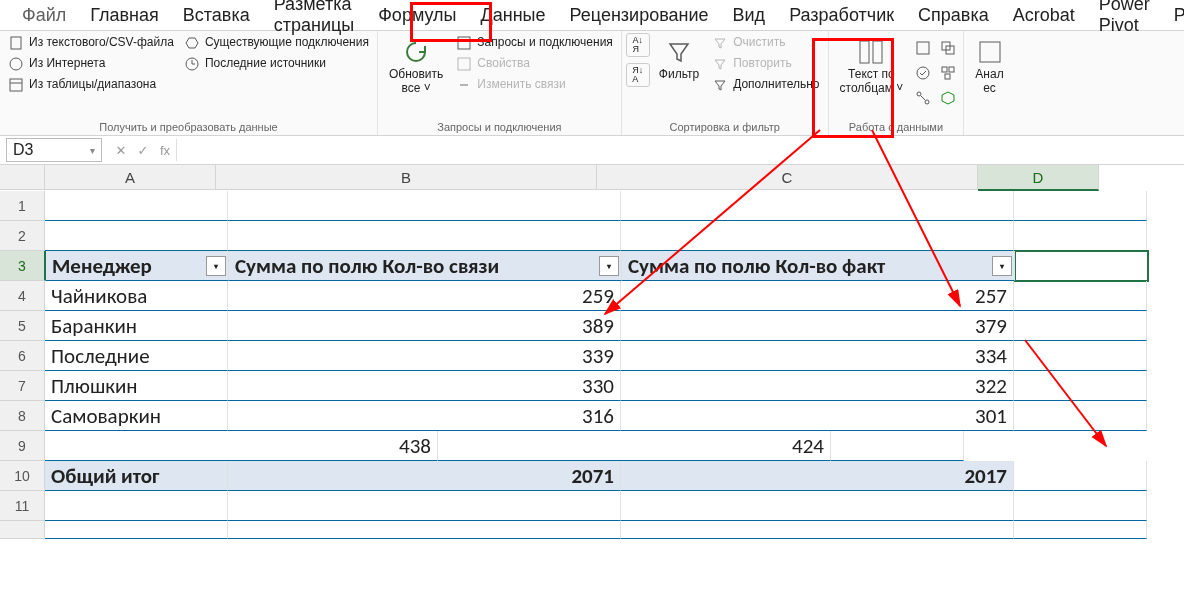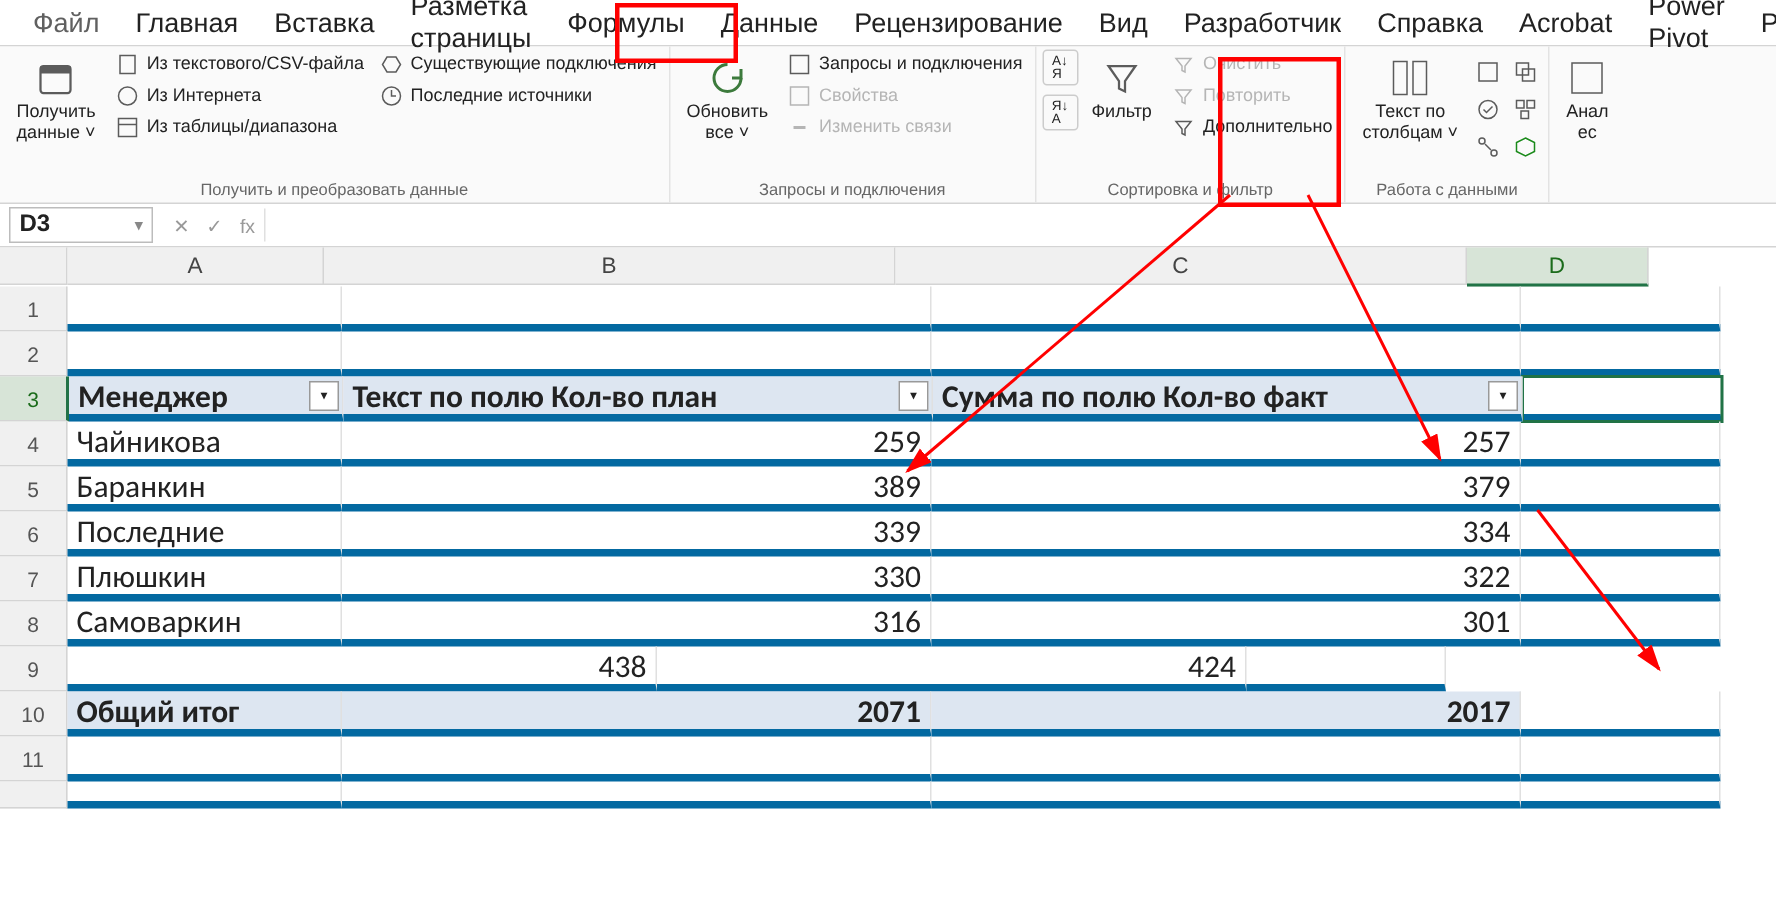--- a/index.html
+++ b/index.html
@@ -12,34 +12,34 @@
 .rgroup-title{text-align:center;font-size:11px;color:#666;padding:1px 0 2px 0;white-space:nowrap}
 .bigbtn{display:flex;flex-direction:column;align-items:center;justify-content:flex-start;padding:4px 6px 2px;text-align:center;font-size:12px;line-height:1.15;cursor:pointer;border:1px solid transparent;border-radius:3px}
 .bigbtn .ico{width:28px;height:28px;display:flex;align-items:center;justify-content:center;margin-bottom:2px}
 .smallbtn{display:flex;align-items:center;gap:5px;padding:2px 4px;font-size:12px;line-height:1.3;cursor:pointer;border-radius:3px}
 .smallbtn .ico{width:16px;height:16px;display:flex;align-items:center;justify-content:center}
 .col3{display:flex;flex-direction:column;gap:1px}
 .dim{color:#b5b5b5}
 svg{display:block}
 
 .fbar{display:flex;align-items:center;height:28px;border-bottom:1px solid #d4d4d4;padding-left:6px}
-.namebox{width:82px;height:22px;border:1px solid #bcbcbc;padding:0 6px;font-size:16px;font-weight:bold;display:flex;align-items:center;justify-content:space-between}
+.namebox{width:82px;height:22px;border:1px solid #bcbcbc;padding:0 6px;font-size:16px;font-weight:normal;display:flex;align-items:center;justify-content:space-between}
 .namebox .dd{font-size:10px;color:#888}
 .fbar .ficon{width:22px;text-align:center;color:#999;font-size:13px}
 .fxbar{flex:1;height:22px;border-left:1px solid #e0e0e0;padding-left:6px}
 
 .grid{position:relative}
 .ghead{display:flex}
 .gsel{width:44px;height:24px;border-right:1px solid #d4d4d4;border-bottom:1px solid #d4d4d4;background:#f0f0f0}
 .colh{height:24px;border-right:1px solid #d4d4d4;border-bottom:1px solid #d4d4d4;background:#f0f0f0;display:flex;align-items:center;justify-content:center;font-size:15px;color:#444}
 .colh.active{background:#d7e4d7;color:#1a6b1a;border-bottom:2px solid #217346}
 .rowh{width:44px;border-right:1px solid #d4d4d4;border-bottom:1px solid #d4d4d4;background:#f0f0f0;display:flex;align-items:center;justify-content:center;font-size:14px;color:#555}
 .rowh.active{background:#d7e4d7;color:#1a6b1a;border-right:2px solid #217346}
 .row{display:flex;height:30px}
-.cell{border-right:1px solid #e0e0e0;border-bottom:5px solid #0369a1;display:flex;align-items:center;padding:0 6px;font-size:21px;font-family:Calibri,Arial,sans-serif;overflow:hidden;white-space:nowrap}
+.cell{border-right:1px solid #e0e0e0;border-bottom:1px solid #0369a1;display:flex;align-items:center;padding:0 6px;font-size:21px;font-family:Calibri,Arial,sans-serif;overflow:hidden;white-space:nowrap}
 .cell.num{justify-content:flex-end}
 .hdrcell{background:#dde6f1;font-weight:bold;font-size:21px;position:relative}
 .totcell{background:#dde6f1;font-weight:bold}
 .filterbtn{position:absolute;right:2px;top:50%;transform:translateY(-50%);width:18px;height:18px;border:1px solid #999;background:#fff;display:flex;align-items:center;justify-content:center;font-size:8px}
 .selcell{outline:2px solid #217346;outline-offset:-1px}
 
 .annot-box{position:absolute;border:3px solid red;pointer-events:none}
 .arrow-svg{position:absolute;top:0;left:0;pointer-events:none}
 </style>
 </head>
@@ -58,30 +58,20 @@
   <div class="ribbon-tab">Справка</div>
   <div class="ribbon-tab">Acrobat</div>
   <div class="ribbon-tab">Power Pivot</div>
   <div class="ribbon-tab">PLEX</div>
 </div>
 
 <div class="ribbon">
 
   <div class="rgroup">
     <div class="rgroup-body">
-      <div class="bigbtn">
-        <span class="ico">
-          <svg width="28" height="28">
-              <rect x="4" y="6" width="20" height="18" rx="2" fill="none" stroke="#5b5b5b" stroke-width="1.5"></rect>
-              <rect x="4" y="6" width="20" height="5" fill="#5b5b5b"></rect>
-            </svg>
-        </span>
-        <span style="white-space:pre">Получить
-данные ˅</span>
-      </div>
       <div class="col3">
         <div class="smallbtn">
             <span class="ico">
               <svg width="16" height="16">
                 <rect x="3" y="2" width="10" height="12" fill="none" stroke="#5b5b5b"></rect>
               </svg>
             </span>
             <span>Из текстового/CSV-файла</span>
           </div>
         <div class="smallbtn">
@@ -333,21 +323,21 @@
       <div class="cell" style="width:120px"></div>
     </div>
 
   <div class="row">
     <div class="rowh active">3</div>
     <div class="cell hdrcell" style="width:170px">
         <span>Менеджер</span>
         <span class="filterbtn">▾</span>
       </div>
     <div class="cell hdrcell" style="width:380px">
-        <span>Текст по полю Кол-во план</span>
+        <span>Сумма по полю Кол-во связи</span>
         <span class="filterbtn">▾</span>
       </div>
     <div class="cell hdrcell" style="width:380px">
         <span>Сумма по полю Кол-во факт</span>
         <span class="filterbtn">▾</span>
       </div>
     <div class="cell selcell" style="width:120px"></div>
   </div>
 
   <div class="row">

